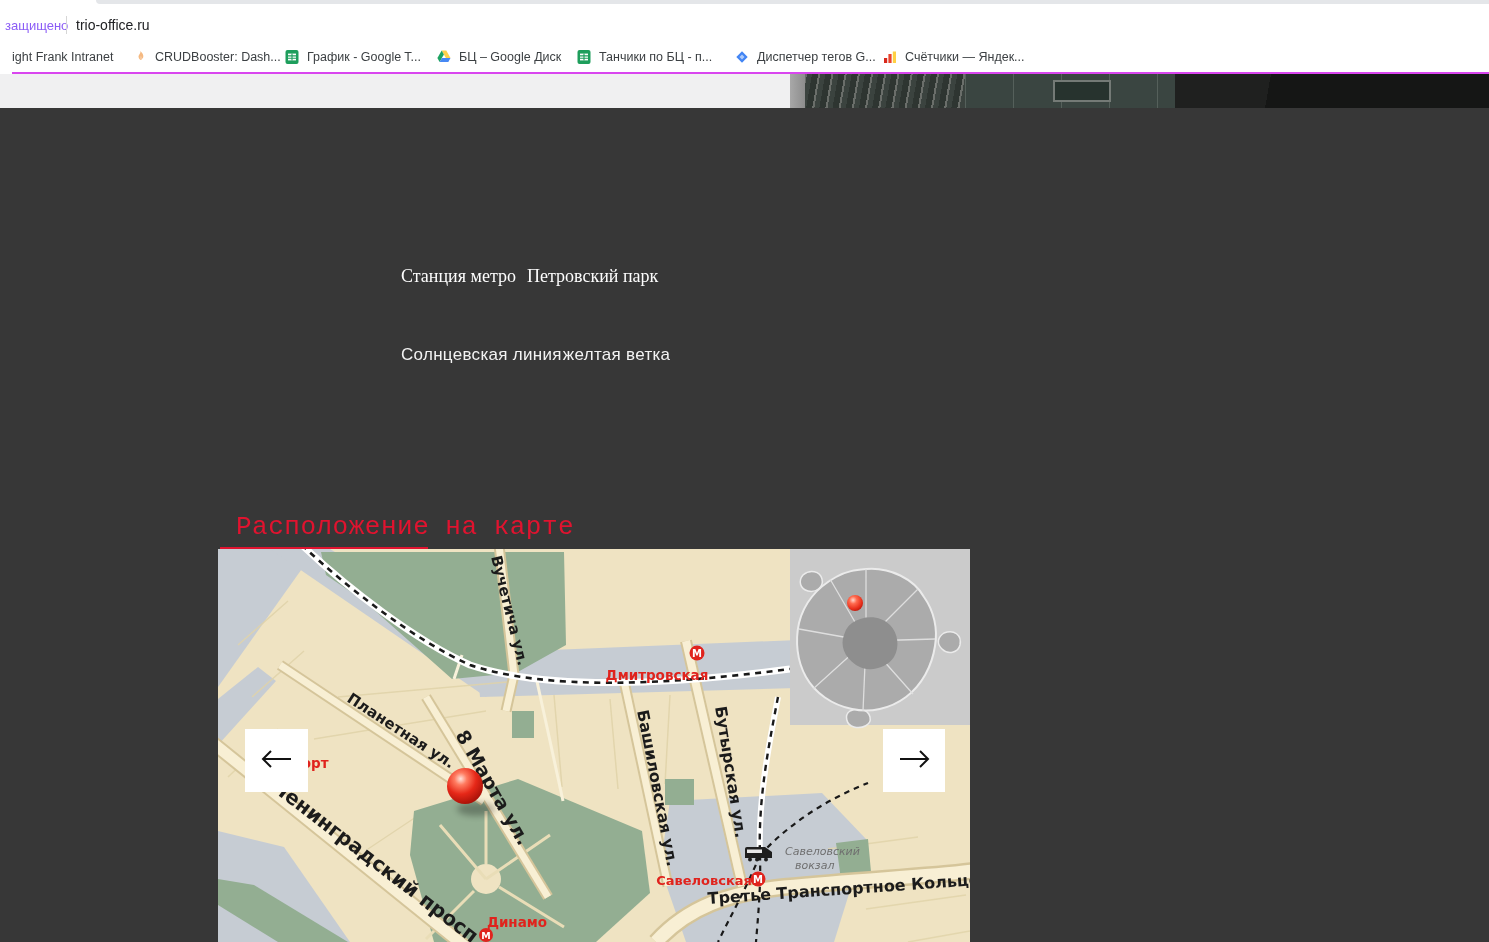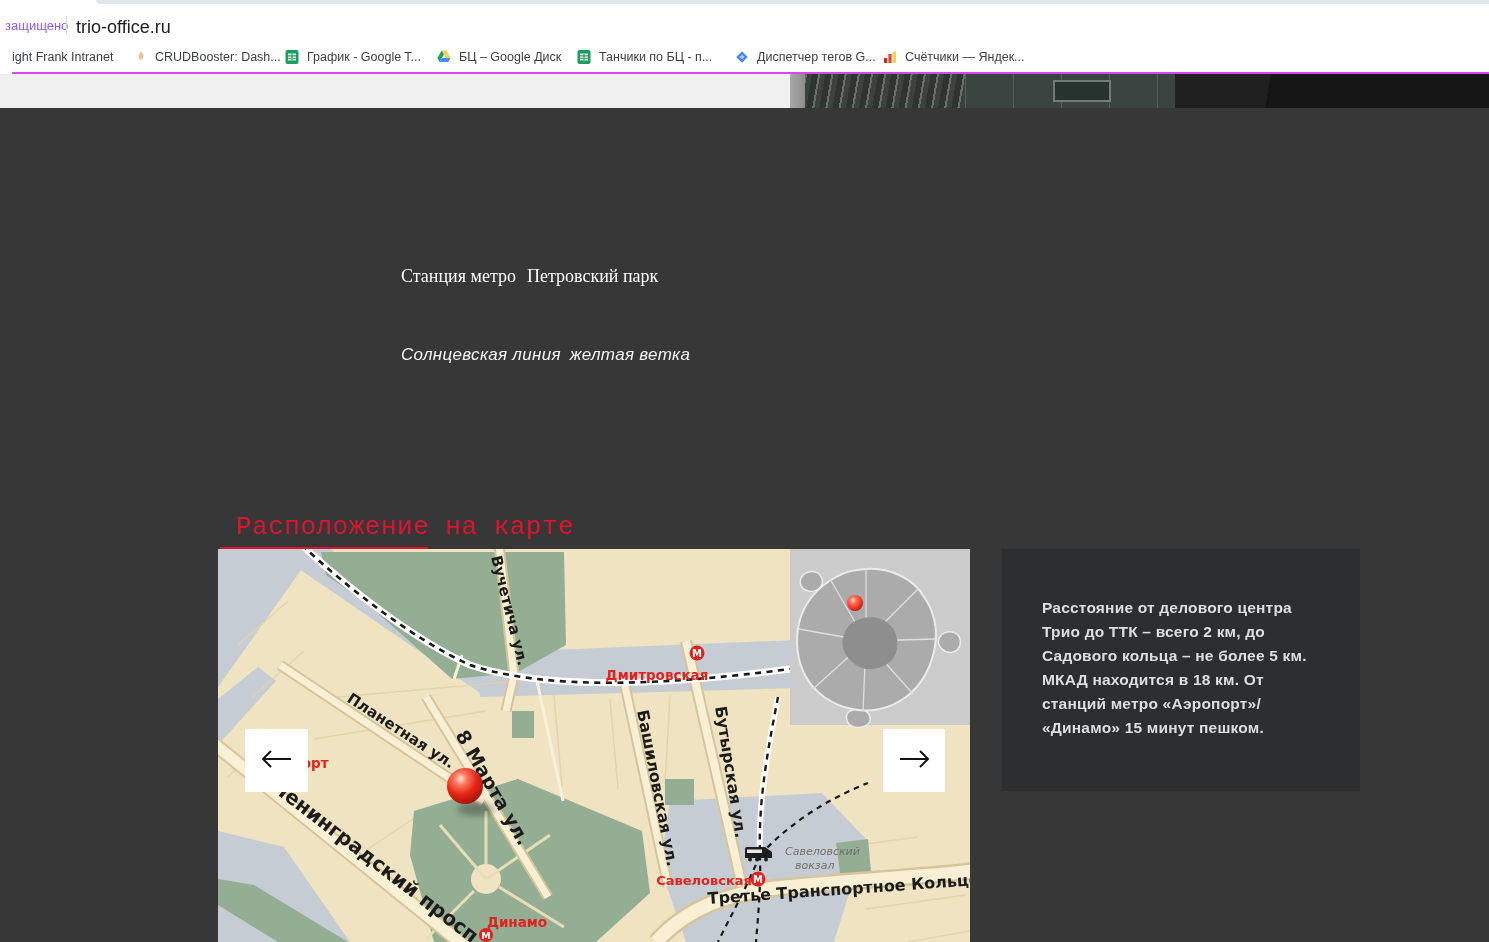--- a/index.html
+++ b/index.html
@@ -6,41 +6,41 @@
   body { font-family:"Liberation Sans", sans-serif; background:#222; }
   .screen { position:relative; width:1489px; height:942px; overflow:hidden; background:#fff; }
 
   
   .chrome { position:absolute; left:0; top:0; width:1489px; height:74px; background:#fff; }
   .tabstrip { position:absolute; left:0; top:0; width:100%; height:13px; background:#fff; }
   .tabstrip-shade { position:absolute; left:96px; right:0; top:0; height:4px; background:#e4e6e9; border-radius:0 0 0 7px; }
   .addressbar { position:absolute; left:0; top:13px; width:100%; height:27px; background:#fff; display:flex; align-items:center; }
   .sec-label { position:absolute; left:5px; top:5px; font-size:13px; color:#8b5cf6; }
   .addr-sep { position:absolute; left:66px; top:3px; width:1px; height:18px; background:#d6d6d6; }
-  .url-text { position:absolute; left:76px; top:4px; font-size:18px; color:#202124; }
+  .url-text { position:absolute; left:76px; top:4px; font-size:14px; color:#202124; }
   .bookmarks { position:absolute; left:12px; top:40px; width:100%; height:34px; background:#fff; border-bottom:2px solid #d946ef; }
   .bm { position:absolute; top:0; height:33px; display:flex; align-items:center; gap:7px; cursor:pointer; }
   .bm-label { font-size:12.5px; color:#3c4043; white-space:nowrap; }
   .bm-ic { width:16px; height:16px; display:inline-flex; }
 
   
   .hero { position:absolute; left:0; top:74px; width:1489px; height:34px; background:#f0f0f1; }
   .hero-photo { position:absolute; left:790px; top:0; width:699px; height:34px; overflow:hidden; }
   .hp-seg { position:absolute; top:0; height:34px; }
   .hp-light { left:0; width:15px; background:linear-gradient(90deg,#a8a8a8,#8d8d8d); }
   .hp-stripes { left:15px; width:160px; background:repeating-linear-gradient(100deg,#6a6e6a 0 2px,#3b433f 2px 7px,#2e3531 7px 13px); }
   .hp-glass { left:175px; width:210px; background:repeating-linear-gradient(90deg,#55605b 0 1px,#3a4541 1px 48px); }
   .hp-window { position:absolute; left:263px; top:6px; width:58px; height:22px; border:2px solid #747a76; background:#27332e; }
   .hp-dark { left:385px; width:314px; background:linear-gradient(100deg,#1f201f 0 30%,#151615 30% 100%); }
 
   
   .page { position:absolute; left:0; top:108px; width:1489px; height:834px; background:#373737; }
   .info-row { position:absolute; display:flex; color:#fdfdfd; }
   .row-serif { left:401px; top:148px; font-family:"Liberation Serif", serif; font-size:18px; gap:11px;margin-top:10px; }
-  .row-sans { left:401px; top:237px; font-family:"Liberation Sans", sans-serif; font-size:17px; letter-spacing:.3px; gap:9px; color:#f3f3f3;font-style:italic; }
+  .row-sans { left:401px; top:237px; font-family:"Liberation Sans", sans-serif; font-size:17px; letter-spacing:.3px; gap:1px; color:#f3f3f3; }
   .section-title { position:absolute; left:220px; top:404px; font-size:26px; font-weight:normal; letter-spacing:.5px; color:#e0132f; font-family:Liberation Mono, monospace;margin-left:16px; }
   .title-underline { position:absolute; left:220px; top:439px; width:208px; height:3px; background:#e0132f; }
 
   .map-wrap { position:absolute; left:218px; top:441px; width:752px; height:393px; overflow:hidden; }
   .nav-btn { position:absolute; width:63px; height:63px; background:#fff; border:none; display:flex; align-items:center; justify-content:center; cursor:pointer; padding:0; }
   .nav-prev { left:245px; top:621px; }
   .nav-next { left:883px; top:621px; width:62px; }
 
   .info-box { position:absolute; left:1002px; top:441px; width:358px; height:242px; background:#2d2e30; }
   .info-box p { position:absolute; left:40px; top:47px; width:282px; font-size:15.5px; line-height:24px; font-weight:bold; letter-spacing:.2px; color:#dedede; font-family:"Liberation Sans", sans-serif; }
@@ -307,18 +307,15 @@
       </span>
     </button>
     <button class="nav-btn nav-next">
       <span>
         <svg width="34" height="20" viewBox="0 0 34 20">
             <path d="M23 2 L31 10 L23 18 M31 10 H3" stroke="#111" stroke-width="2" fill="none"></path>
           </svg>
       </span>
     </button>
 
-    <div class="info-box">
-      <p>Расстояние от делового центра Трио до ТТК – всего 2 км, до Садового кольца – не более 5 км. МКАД находится в 18 км. От станций метро «Аэропорт»/ «Динамо» 15 минут пешком.</p>
-    </div>
 
   </div>
 </div>
 
 </body></html>

